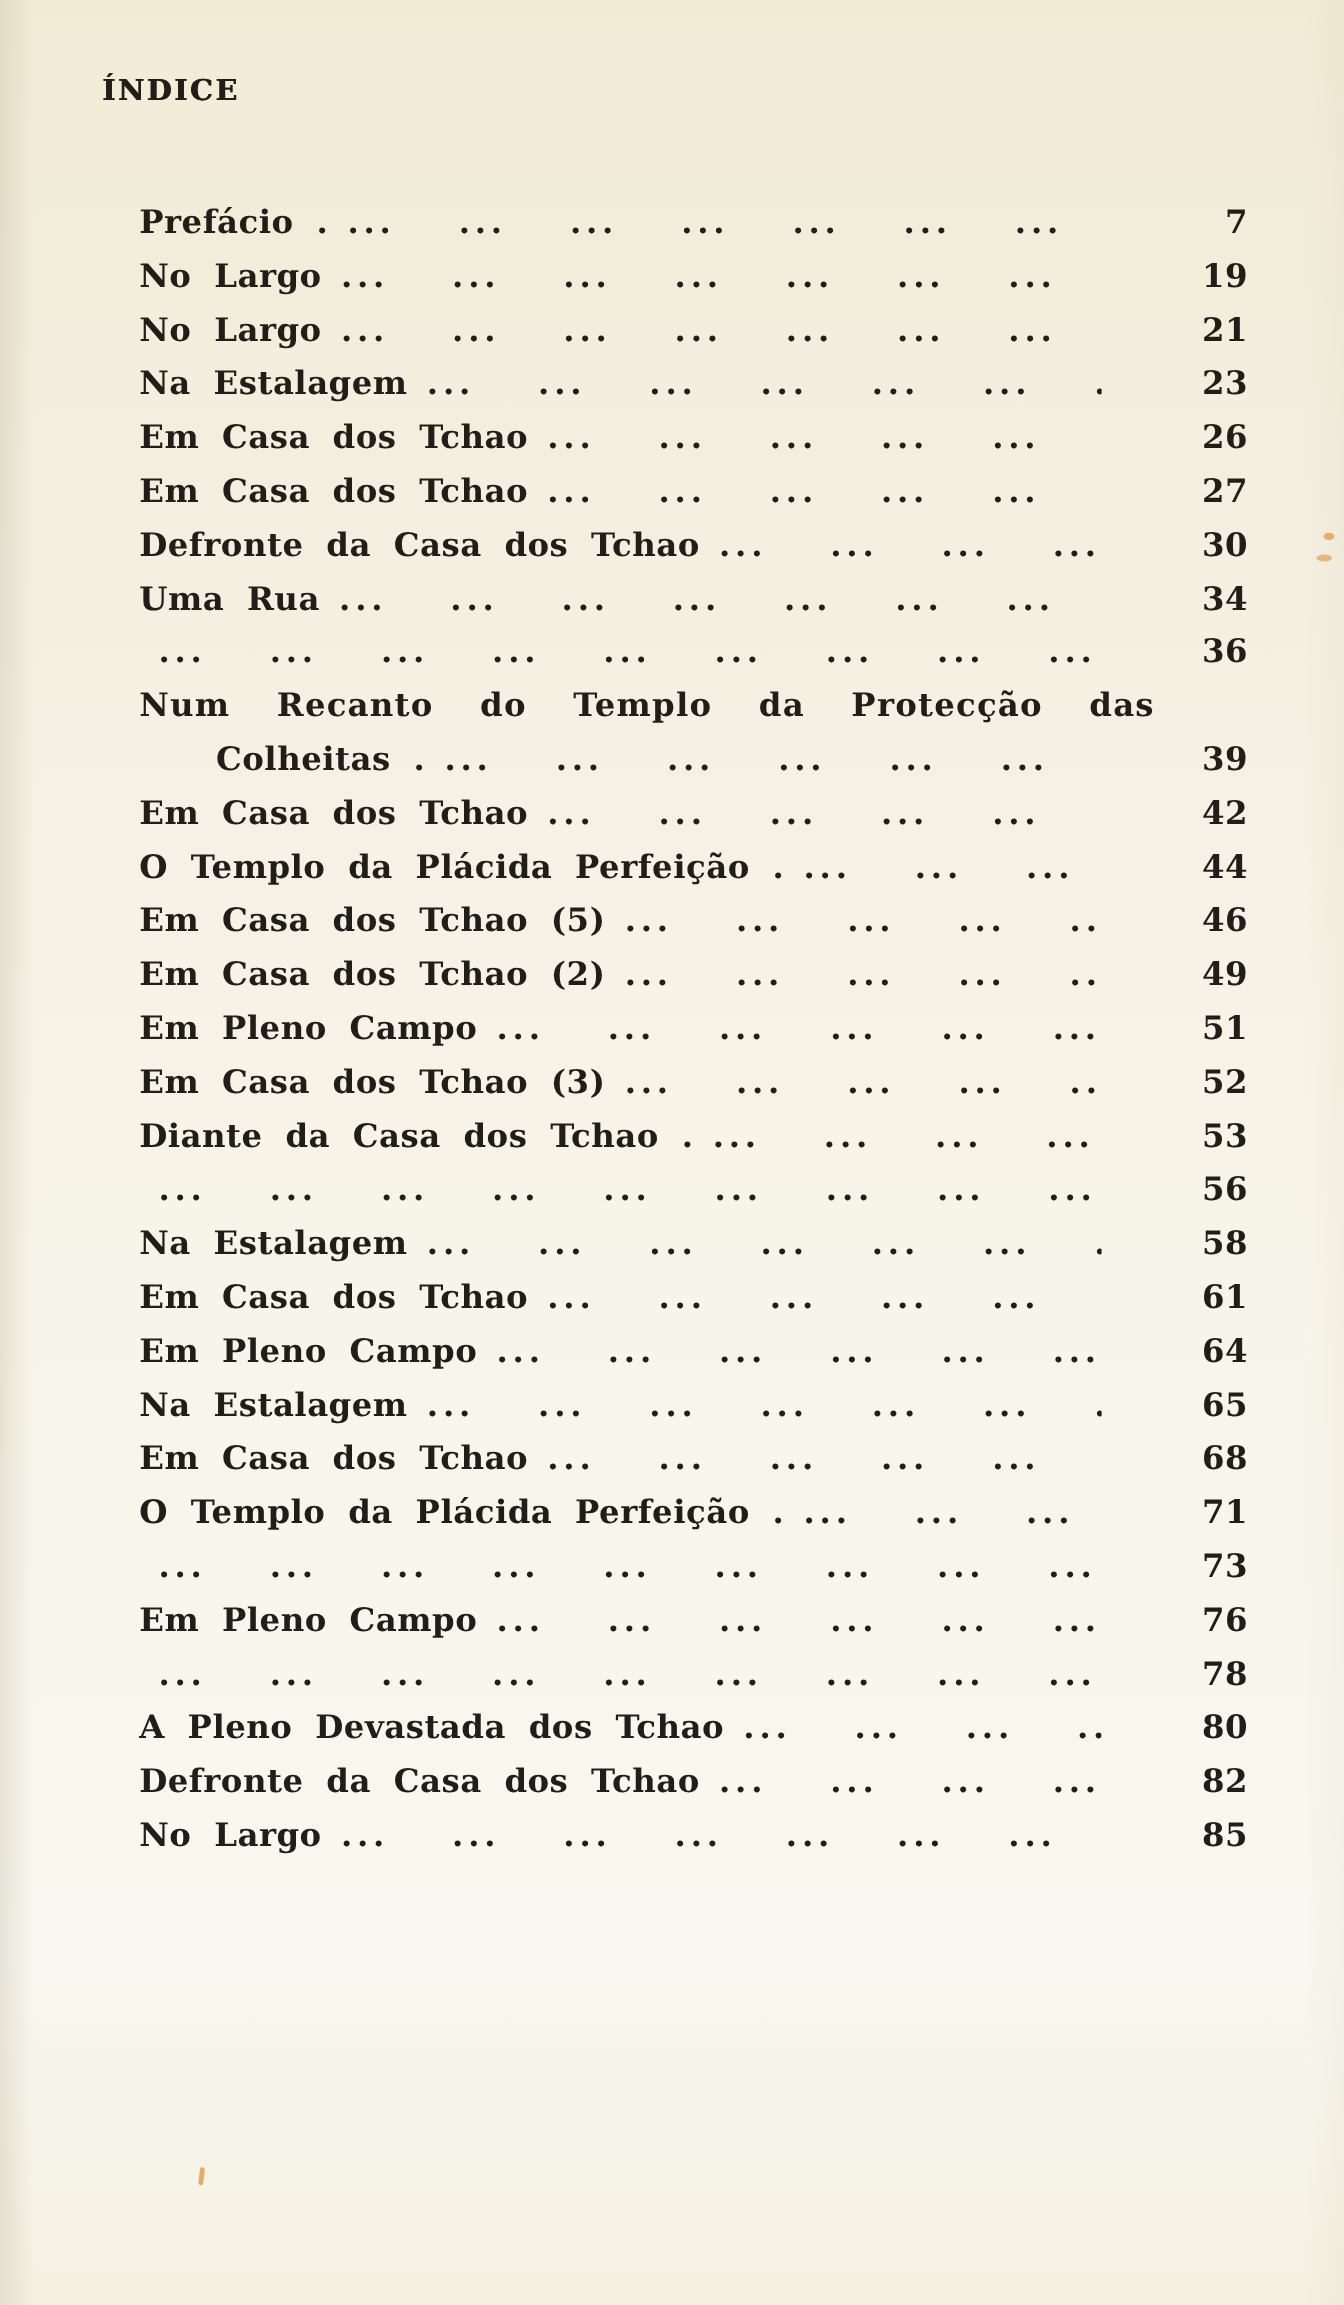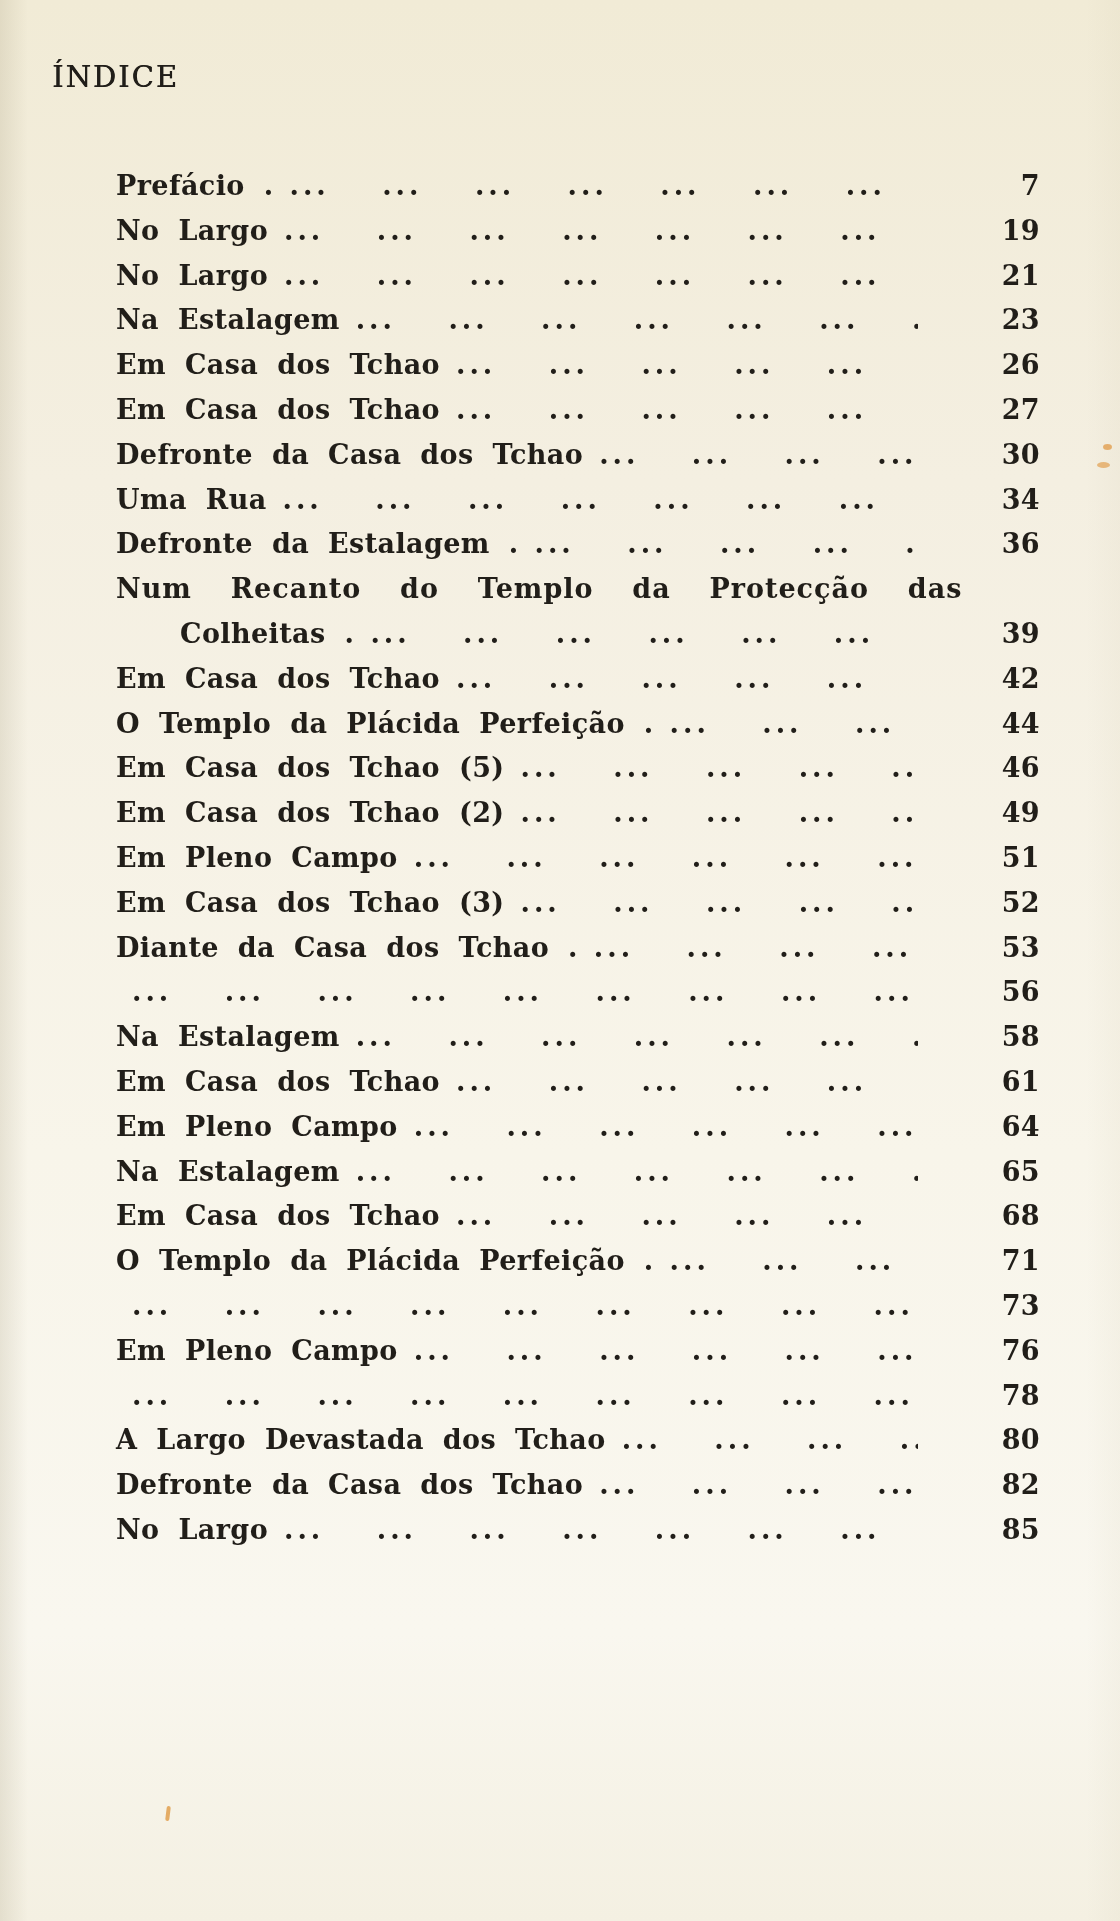--- a/index.html
+++ b/index.html
@@ -11,22 +11,22 @@
     font-family:"DejaVu Serif","Liberation Serif",serif;
     color:var(--ink,#211e19);
     overflow:hidden;
   }
   
   .page::before{
     content:"";position:absolute;inset:0;pointer-events:none;
     background:linear-gradient(90deg,rgba(160,150,120,.20) 0%,rgba(160,150,120,0) 2.5%,rgba(255,255,255,0) 97%,rgba(200,190,160,.10) 100%);
   }
   .heading{
-    position:absolute;left:52px;top:60px;margin:0;
-    font-size:29px;font-weight:400;letter-spacing:2px;
+    position:absolute;left:85px;top:60px;margin:0;
+    font-size:24px;font-weight:700;letter-spacing:2px;
     text-shadow:.5px 0 0 currentColor;
   }
   .toc{
     position:absolute;left:68px;right:80px;top:164px;margin-left:48px;
   }
   .row{
     display:flex;align-items:baseline;
     height:44.8px;line-height:44.8px;
     font-size:27px;font-weight:700;
     white-space:nowrap;
@@ -100,21 +100,20 @@
     <span class="p">30</span>
   </div>
 
   <div class="row">
     <span class="t">Uma Rua</span>
     <span class="leader" aria-hidden="true">...   ...   ...   ...   ...   ...   ...   ...   ...   ...   ...   ...   ...   ...   </span>
     <span class="p">34</span>
   </div>
 
   <div class="row">
-    <span class="t">Defronte da Estalagem .</span>
     <span class="leader" aria-hidden="true">...   ...   ...   ...   ...   ...   ...   ...   ...   ...   ...   ...   ...   ...   </span>
     <span class="p">36</span>
   </div>
 
   <div class="row wrap-head">
     <span class="t">Num Recanto do Templo da Protecção das</span>
     <span class="leader" aria-hidden="true"></span>
     <span class="p"></span>
   </div>
 
@@ -217,21 +216,21 @@
     <span class="leader" aria-hidden="true">...   ...   ...   ...   ...   ...   ...   ...   ...   ...   ...   ...   ...   ...   </span>
     <span class="p">76</span>
   </div>
 
   <div class="row">
     <span class="leader" aria-hidden="true">...   ...   ...   ...   ...   ...   ...   ...   ...   ...   ...   ...   ...   ...   </span>
     <span class="p">78</span>
   </div>
 
   <div class="row">
-    <span class="t">A Largo Devastada dos Tchao</span>
+    <span class="t">A Pleno Devastada dos Tchao</span>
     <span class="leader" aria-hidden="true">...   ...   ...   ...   ...   ...   ...   ...   ...   ...   ...   ...   ...   ...   </span>
     <span class="p">80</span>
   </div>
 
   <div class="row">
     <span class="t">Defronte da Casa dos Tchao</span>
     <span class="leader" aria-hidden="true">...   ...   ...   ...   ...   ...   ...   ...   ...   ...   ...   ...   ...   ...   </span>
     <span class="p">82</span>
   </div>
 

